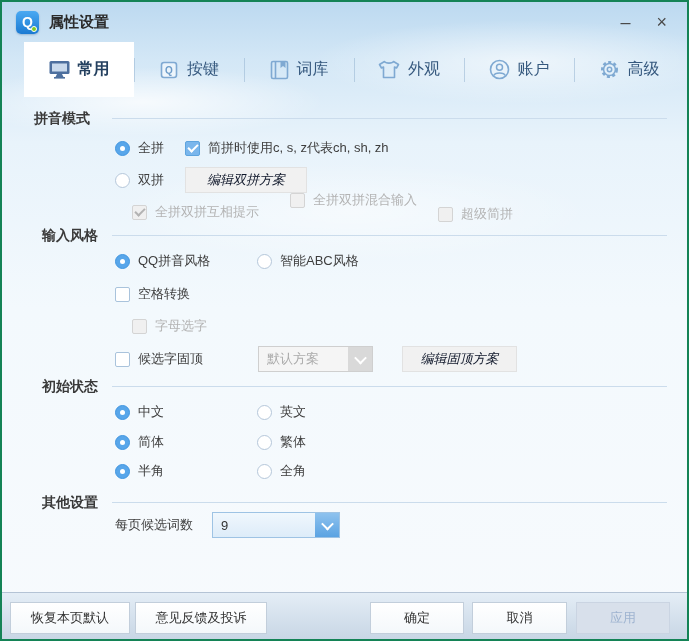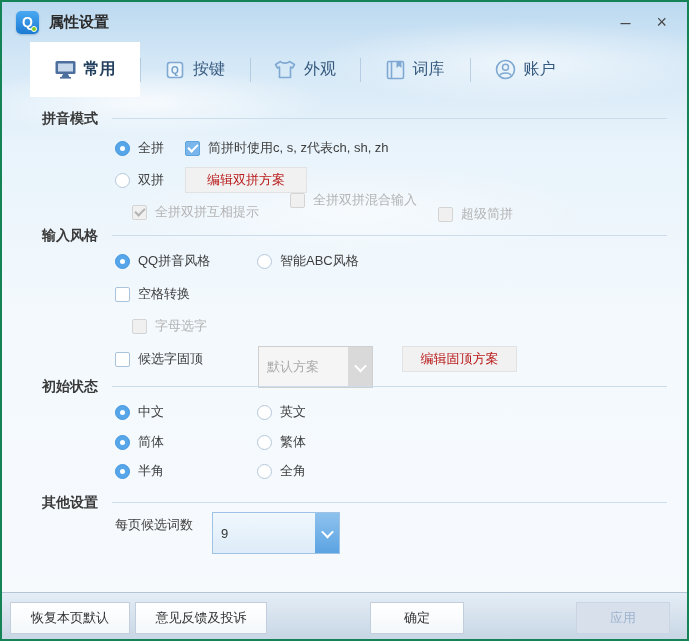--- a/index.html
+++ b/index.html
@@ -16,21 +16,21 @@
   .logo{width:23px;height:23px;border-radius:5px;position:relative;flex:0 0 auto;
     background:linear-gradient(180deg,#4aa9f2,#1b7ad2);color:#fff;font-weight:bold;
     font-size:14px;display:flex;align-items:center;justify-content:center;
     box-shadow:0 1px 2px rgba(0,60,120,.25);}
   .logo-dot{position:absolute;right:2px;bottom:2px;width:6px;height:6px;border-radius:50%;
     background:#82c91e;border:1px solid #fff;box-sizing:border-box;}
   .title{margin-left:10px;font-size:15px;font-weight:bold;color:#2b2b2b;}
   .win-controls{margin-left:auto;display:flex;gap:26px;align-items:center;padding-right:6px;}
   .win-btn{font-size:18px;color:#4a4a4a;line-height:1;cursor:default;}
   
-  .tabbar{height:55px;display:flex;padding-left:28px;}
+  .tabbar{height:55px;display:flex;padding-left:22px;}
   .tab{width:110px;display:flex;align-items:center;justify-content:center;gap:8px;
     font-size:16px;color:#35587e;position:relative;}
   .tab + .tab::before{content:'';position:absolute;left:0;top:16px;height:24px;width:1px;
     background:rgba(150,180,210,.55);}
   .tab.active{background:#fff;font-weight:bold;color:#24405f;}
   .tab.active::before{display:none;}
   .ticon{display:flex;align-items:center;}
   
   .abs{position:absolute;}
   .sec-title{font-size:14px;font-weight:bold;color:#3a3a3a;}
@@ -48,24 +48,24 @@
   .checkbox{box-sizing:border-box;width:15px;height:15px;border:1px solid #a9c3dc;
     background:#fff;border-radius:2px;flex:0 0 auto;}
   .checkbox.checked{background:#7ab6ec;border-color:#5ea4de;}
   .checkbox.checked::after{content:'';display:block;width:8px;height:4px;
     border-left:2px solid #fff;border-bottom:2px solid #fff;transform:rotate(-45deg);
     margin:2px 0 0 2px;}
   .checkbox.disb{background:#f0f0f0;border-color:#d4d4d4;}
   .checkbox.disb.checked::after{border-color:#b3b3b3;}
   
   .btn-dis{position:absolute;box-sizing:border-box;height:26px;background:#f1f1f1;
-    border:1px solid #e2e2e2;color:#b91c1c;font-size:13px;display:flex;
-    align-items:center;justify-content:center;}
-  
-  .select{position:absolute;box-sizing:border-box;height:42px;display:flex;align-items:stretch;justify-content:flex-end;}
+    border:1px solid #e2e2e2;color:#0f172a;font-size:13px;display:flex;
+    align-items:center;justify-content:center;font-style:italic;}
+  
+  .select{position:absolute;box-sizing:border-box;height:26px;display:flex;align-items:stretch;justify-content:flex-end;}
   .select .val{flex:1;display:flex;align-items:center;padding-left:8px;font-size:13px;}
   .select .arrow{width:24px;display:flex;align-items:center;justify-content:center;}
   .chev{width:7px;height:7px;border-right:2px solid #fff;border-bottom:2px solid #fff;
     transform:rotate(45deg) translate(-1px,-1px);}
   .select.disb{background:#f5f5f5;border:1px solid #cfcfcf;}
   .select.disb .val{color:#ababab;}
   .select.disb .arrow{background:#d9d9d9;}
   .select.enb{background:linear-gradient(180deg,#f0f7fd,#ddecf9);border:1px solid #9ec3e4;}
   .select.enb .val{color:#333;}
   .select.enb .arrow{background:linear-gradient(180deg,#8ec2ee,#5ba3e2);}
@@ -110,49 +110,59 @@
       <span class="ticon">
         <svg width="20" height="20" viewBox="0 0 20 20">
             <rect x="2.5" y="2.5" width="15" height="15" rx="2.5" fill="rgba(255,255,255,0.5)" stroke="#7fa9d2" stroke-width="1.6"></rect>
             <text x="10" y="14" font-size="10" font-weight="bold" fill="#6d9cc9" text-anchor="middle" font-family="Liberation Sans, sans-serif">Q</text>
           </svg>
       </span>
       <span>按键</span>
     </div>
     <div class="tab">
       <span class="ticon">
-        <svg width="22" height="19" viewBox="0 0 22 19">
-            <path d="M6.5 1.5 L1.5 4.5 L3.5 8 L5.5 7 L5.5 17.5 L16.5 17.5 L16.5 7 L18.5 8 L20.5 4.5 L15.5 1.5 C14.5 3.6 7.5 3.6 6.5 1.5 Z" fill="none" stroke="#7fa9d2" stroke-width="1.6" stroke-linejoin="round"></path>
-          </svg>
-      </span>
-      <span>外观</span>
-    </div>
-    <div class="tab">
-      <span class="ticon">
         <svg width="19" height="20" viewBox="0 0 19 20">
             <rect x="1.5" y="1.5" width="16" height="17" rx="1.5" fill="none" stroke="#7fa9d2" stroke-width="1.6"></rect>
             <line x1="5.5" y1="1.5" x2="5.5" y2="18.5" stroke="#7fa9d2" stroke-width="1.6"></line>
             <path d="M10.5 1.5 v6.5 l2.5 -2 l2.5 2 v-6.5 z" fill="#7fa9d2"></path>
           </svg>
       </span>
       <span>词库</span>
     </div>
     <div class="tab">
       <span class="ticon">
+        <svg width="22" height="19" viewBox="0 0 22 19">
+            <path d="M6.5 1.5 L1.5 4.5 L3.5 8 L5.5 7 L5.5 17.5 L16.5 17.5 L16.5 7 L18.5 8 L20.5 4.5 L15.5 1.5 C14.5 3.6 7.5 3.6 6.5 1.5 Z" fill="none" stroke="#7fa9d2" stroke-width="1.6" stroke-linejoin="round"></path>
+          </svg>
+      </span>
+      <span>外观</span>
+    </div>
+    <div class="tab">
+      <span class="ticon">
         <svg width="21" height="21" viewBox="0 0 21 21">
             <circle cx="10.5" cy="10.5" r="9" fill="none" stroke="#7fa9d2" stroke-width="1.6"></circle>
             <circle cx="10.5" cy="8.3" r="3" fill="none" stroke="#7fa9d2" stroke-width="1.5"></circle>
             <path d="M4.8 16.5 c1.2-3.4 10.2-3.4 11.4 0" fill="none" stroke="#7fa9d2" stroke-width="1.5"></path>
           </svg>
       </span>
       <span>账户</span>
     </div>
-  </div>
-
-  <div class="abs sec-title" style="left:40px;top:108px">拼音模式</div>
+    <div class="tab">
+      <span class="ticon">
+        <svg width="21" height="21" viewBox="0 0 21 21">
+            <circle cx="10.5" cy="10.5" r="7.2" fill="none" stroke="#7fa9d2" stroke-width="2.6" stroke-dasharray="3 2.4"></circle>
+            <circle cx="10.5" cy="10.5" r="5.9" fill="none" stroke="#7fa9d2" stroke-width="1.5"></circle>
+            <circle cx="10.5" cy="10.5" r="2.2" fill="none" stroke="#7fa9d2" stroke-width="1.5"></circle>
+          </svg>
+      </span>
+      <span>高级</span>
+    </div>
+  </div>
+
+  <div class="abs sec-title" style="left:32px;top:108px">拼音模式</div>
   <div class="abs sec-line" style="left:110px;top:116px;width:555px"></div>
 
   <div class="field" style="left:113px;top:138px">
     <span class="radio sel"></span>
     <span class="lbl">全拼</span>
   </div>
   <div class="field" style="left:183px;top:138px">
     <span class="checkbox checked"></span>
     <span class="lbl">简拼时使用c, s, z代表ch, sh, zh</span>
   </div>
@@ -250,16 +260,17 @@
     <span class="val">9</span>
     <span class="arrow">
         <span class="chev"></span>
       </span>
   </div>
 
   <div class="footer">
     <div class="fbtn" style="left:8px;width:120px">恢复本页默认</div>
     <div class="fbtn" style="left:133px;width:132px">意见反馈及投诉</div>
     <div class="fbtn" style="left:368px;width:94px">确定</div>
+    <div class="fbtn" style="left:470px;width:95px">取消</div>
     <div class="fbtn disb" style="left:574px;width:94px">应用</div>
   </div>
 
 </div>
 
 </body></html>

